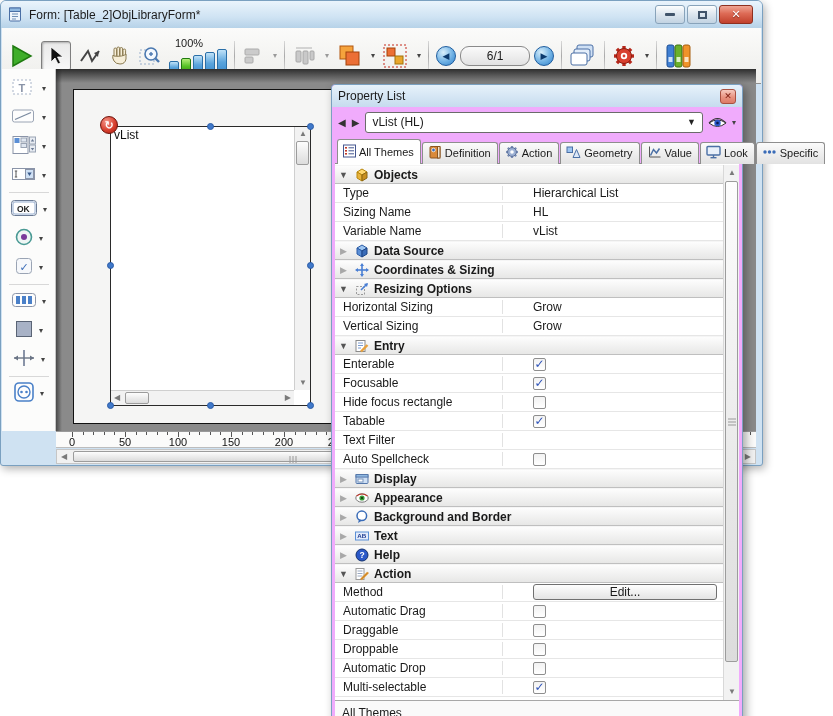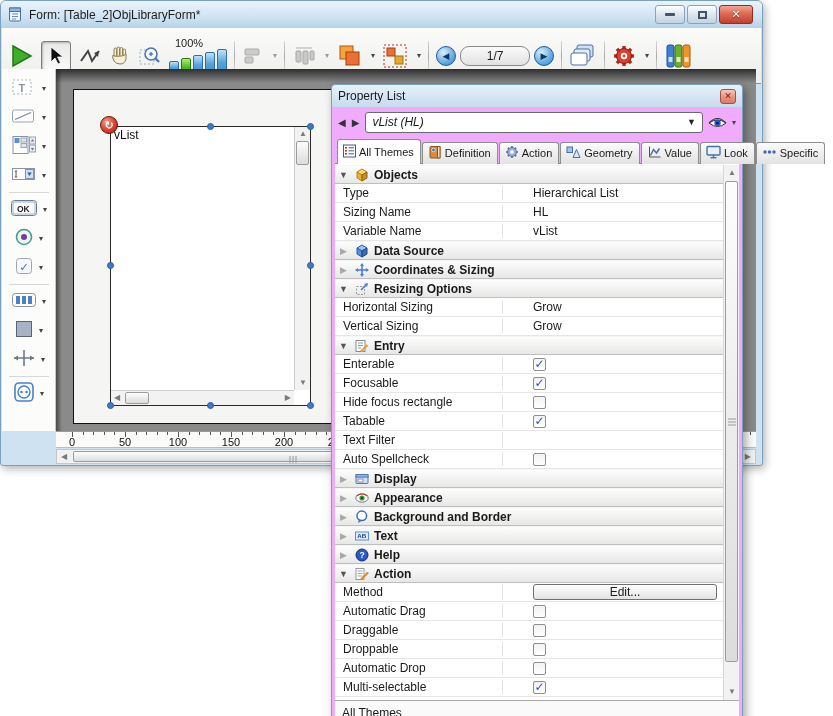--- a/index.html
+++ b/index.html
@@ -87,21 +87,21 @@
   .pl-title{position:absolute;left:0;top:0;right:0;height:22px;display:flex;align-items:center;
     padding:0 6px;background:linear-gradient(#e7f2fb,#c6dbee);border-radius:4px 4px 0 0;}
   .pl-title-text{flex:1;}
   .pl-close{width:16px;height:15px;border:1px solid #a85040;border-radius:3px;
     background:linear-gradient(#f6cabf,#e89280 55%,#dd7a66);display:flex;align-items:center;justify-content:center;
     color:#7c1d10;font-size:9px;font-weight:bold;}
   .pl-inner{position:absolute;left:3px;right:3px;top:22px;bottom:3px;display:flex;flex-direction:column;}
   .pl-nav{height:30px;display:flex;align-items:center;gap:5px;padding:0 3px;}
   .pl-navarrows{font-size:10px;color:#333;letter-spacing:1px;}
   .pl-combo{flex:1;height:21px;border:1px solid #6b6b6b;border-radius:3px;background:#fff;
-    display:flex;align-items:center;padding:0 6px;font-style:italic;}
+    display:flex;align-items:center;padding:0 6px;}
   .pl-combo .val{flex:1;}
   .pl-combo .arr{font-size:9px;color:#222;}
   .pl-eye{display:flex;align-items:center;gap:2px;}
   .pl-tabs{height:27px;display:flex;align-items:flex-end;padding-left:2px;position:relative;}
   .pl-tabs::after{content:"";position:absolute;left:0;right:0;bottom:0;height:1px;background:#8e8e8e;}
   .tab{display:flex;align-items:center;gap:3px;padding:3px 6px 4px 5px;margin-right:1px;height:22px;
     border:1px solid #8e8e8e;border-bottom:none;border-radius:3px 3px 0 0;
     background:linear-gradient(#fbfbfb,#e2e2e2);font-size:11px;white-space:nowrap;position:relative;z-index:1;}
   .tab.sel{background:#fff;height:25px;z-index:3;box-shadow:0 1px 0 #fff;}
   .pl-content{flex:1;background:#fff;position:relative;overflow:hidden;border-top:1px solid #fff;}
@@ -227,21 +227,21 @@
       <svg width="26" height="26" viewBox="0 0 26 26">
           <rect x="2" y="2" width="22" height="22" fill="none" stroke="#c42a1c" stroke-dasharray="2 2"></rect>
           <rect x="5" y="5" width="8" height="8" fill="#ec6f35" stroke="#a2430b"></rect>
           <rect x="13" y="13" width="8" height="8" fill="#e8a72c" stroke="#a2720b"></rect>
         </svg>
     </span>
       <span class="dd">▾</span>
     <span class="tsep"></span>
     <span class="pagenav">
       <span class="navcirc">◀</span>
-      <span class="pagebox">1/7</span>
+      <span class="pagebox">6/1</span>
       <span class="navcirc">▶</span>
     </span>
     <span class="tsep"></span>
     <span class="tbtn">
       <svg width="28" height="26" viewBox="0 0 28 26">
           <rect x="8" y="2" width="16" height="12" rx="2" fill="#cfe0f4" stroke="#4a6fa5"></rect>
           <rect x="5" y="6" width="16" height="12" rx="2" fill="#e4eefa" stroke="#4a6fa5"></rect>
           <rect x="2" y="10" width="16" height="12" rx="2" fill="#ffffff" stroke="#4a6fa5"></rect>
         </svg>
     </span>

